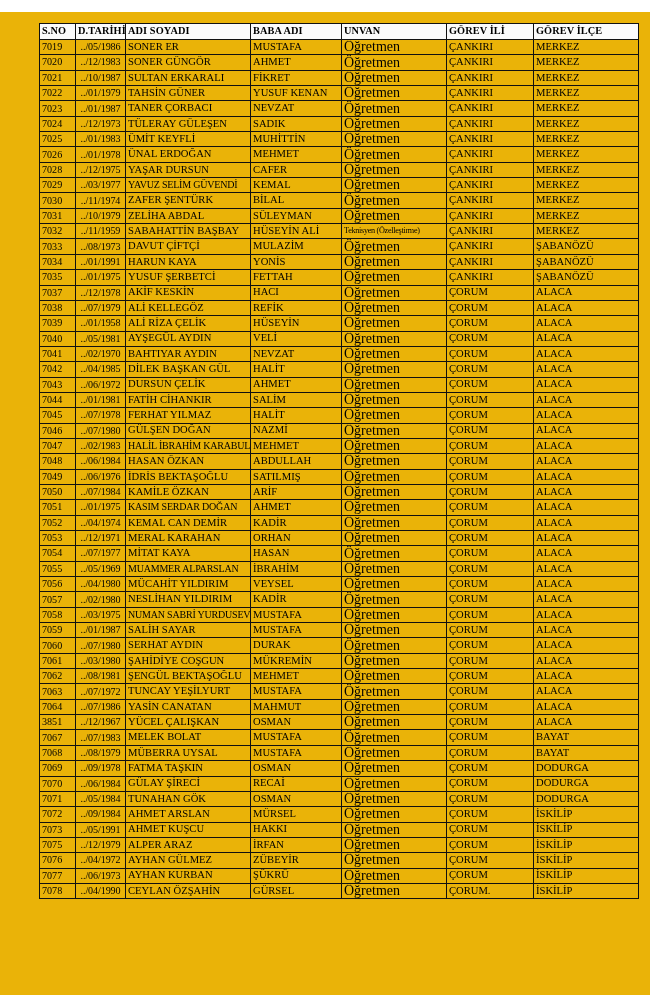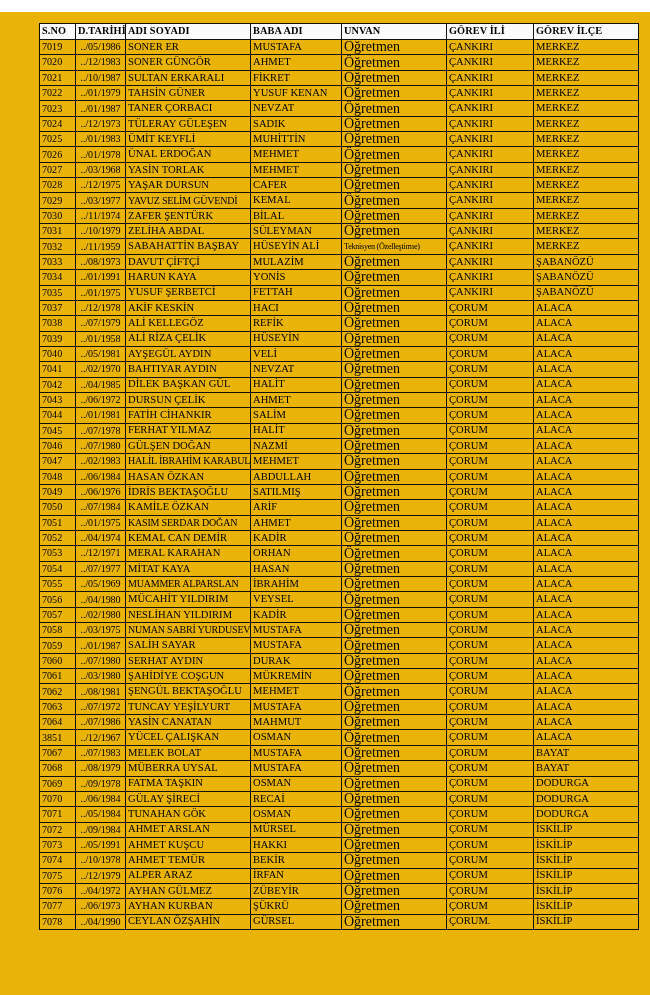--- a/index.html
+++ b/index.html
@@ -169,29 +169,20 @@
         <tr>
           <td class="col-sno">7026</td>
           <td class="col-date">../01/1978</td>
           <td class="col-name">ÜNAL ERDOĞAN</td>
           <td class="col-father">MEHMET</td>
           <td class="col-title">Öğretmen</td>
           <td class="col-city">ÇANKIRI</td>
           <td class="col-county">MERKEZ</td>
         </tr>
         <tr>
-          <td class="col-sno">7027</td>
-          <td class="col-date">../03/1968</td>
-          <td class="col-name">YASİN TORLAK</td>
-          <td class="col-father">MEHMET</td>
-          <td class="col-title">Öğretmen</td>
-          <td class="col-city">ÇANKIRI</td>
-          <td class="col-county">MERKEZ</td>
-        </tr>
-        <tr>
           <td class="col-sno">7028</td>
           <td class="col-date">../12/1975</td>
           <td class="col-name">YAŞAR DURSUN</td>
           <td class="col-father">CAFER</td>
           <td class="col-title">Öğretmen</td>
           <td class="col-city">ÇANKIRI</td>
           <td class="col-county">MERKEZ</td>
         </tr>
         <tr>
           <td class="col-sno">7029</td>
@@ -574,29 +565,20 @@
         <tr>
           <td class="col-sno">7073</td>
           <td class="col-date">../05/1991</td>
           <td class="col-name">AHMET KUŞCU</td>
           <td class="col-father">HAKKI</td>
           <td class="col-title">Öğretmen</td>
           <td class="col-city">ÇORUM</td>
           <td class="col-county">İSKİLİP</td>
         </tr>
         <tr>
-          <td class="col-sno">7074</td>
-          <td class="col-date">../10/1978</td>
-          <td class="col-name">AHMET TEMÜR</td>
-          <td class="col-father">BEKİR</td>
-          <td class="col-title">Öğretmen</td>
-          <td class="col-city">ÇORUM</td>
-          <td class="col-county">İSKİLİP</td>
-        </tr>
-        <tr>
           <td class="col-sno">7075</td>
           <td class="col-date">../12/1979</td>
           <td class="col-name">ALPER ARAZ</td>
           <td class="col-father">İRFAN</td>
           <td class="col-title">Öğretmen</td>
           <td class="col-city">ÇORUM</td>
           <td class="col-county">İSKİLİP</td>
         </tr>
         <tr>
           <td class="col-sno">7076</td>

